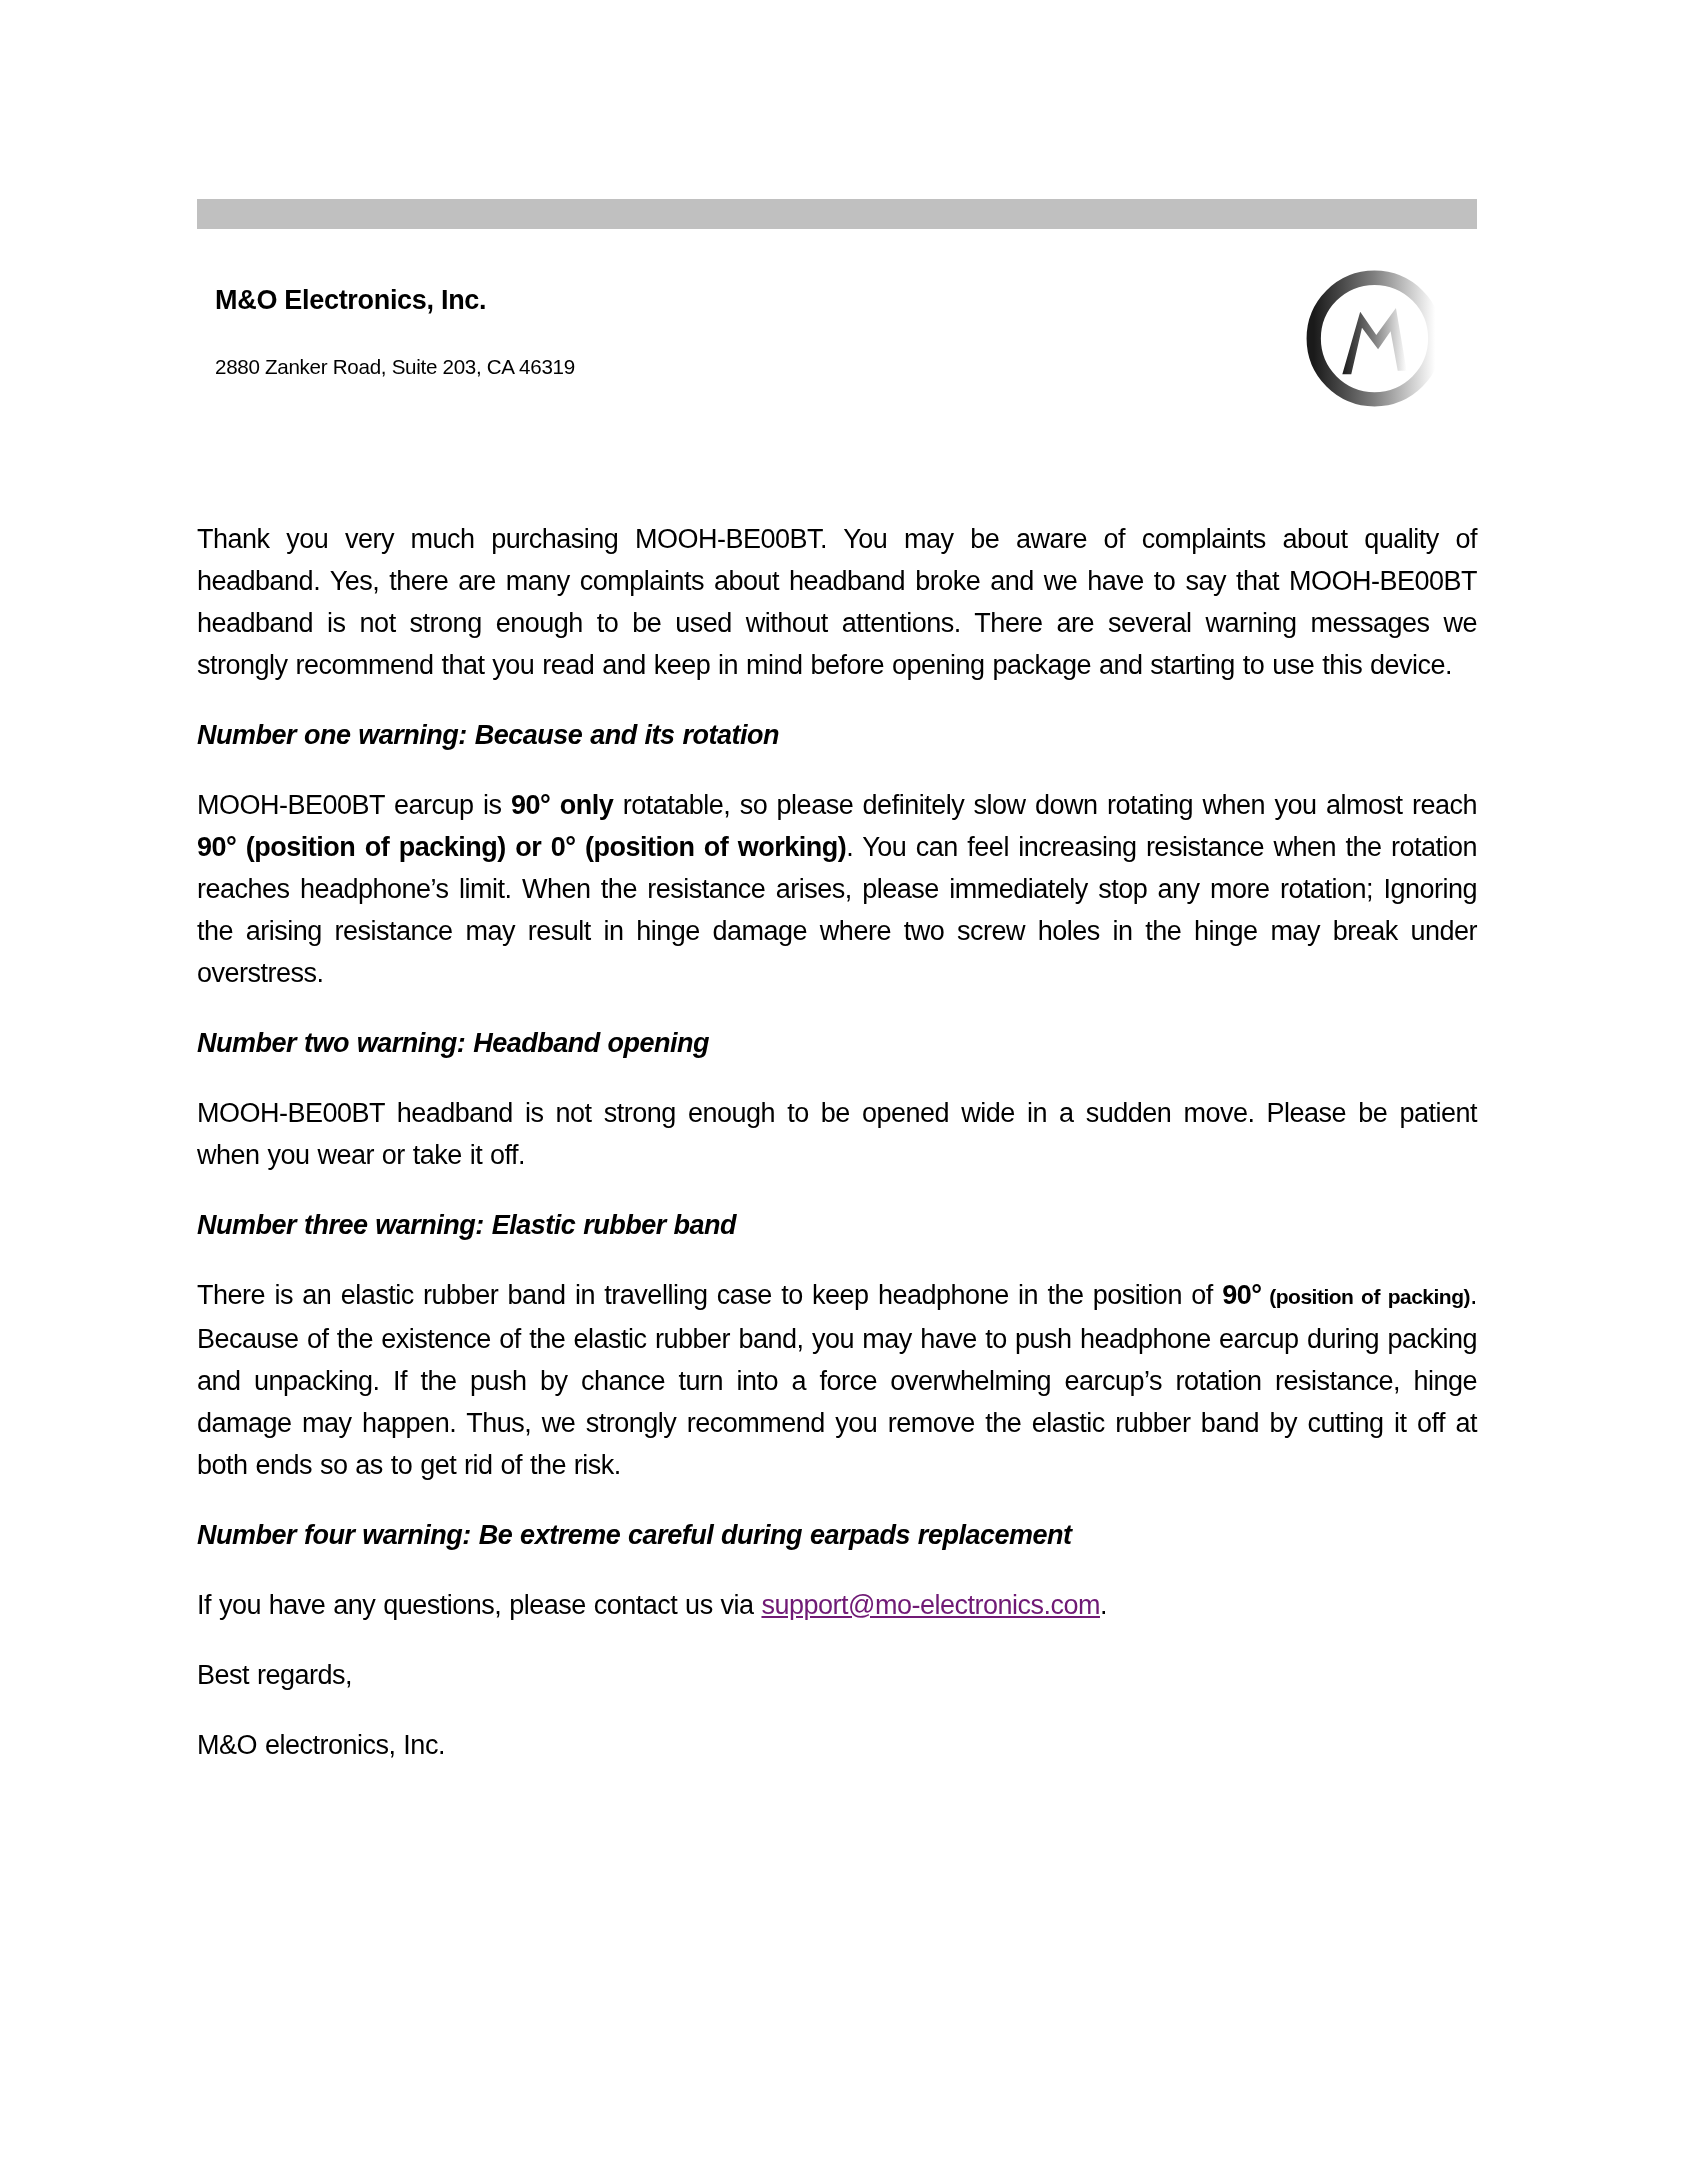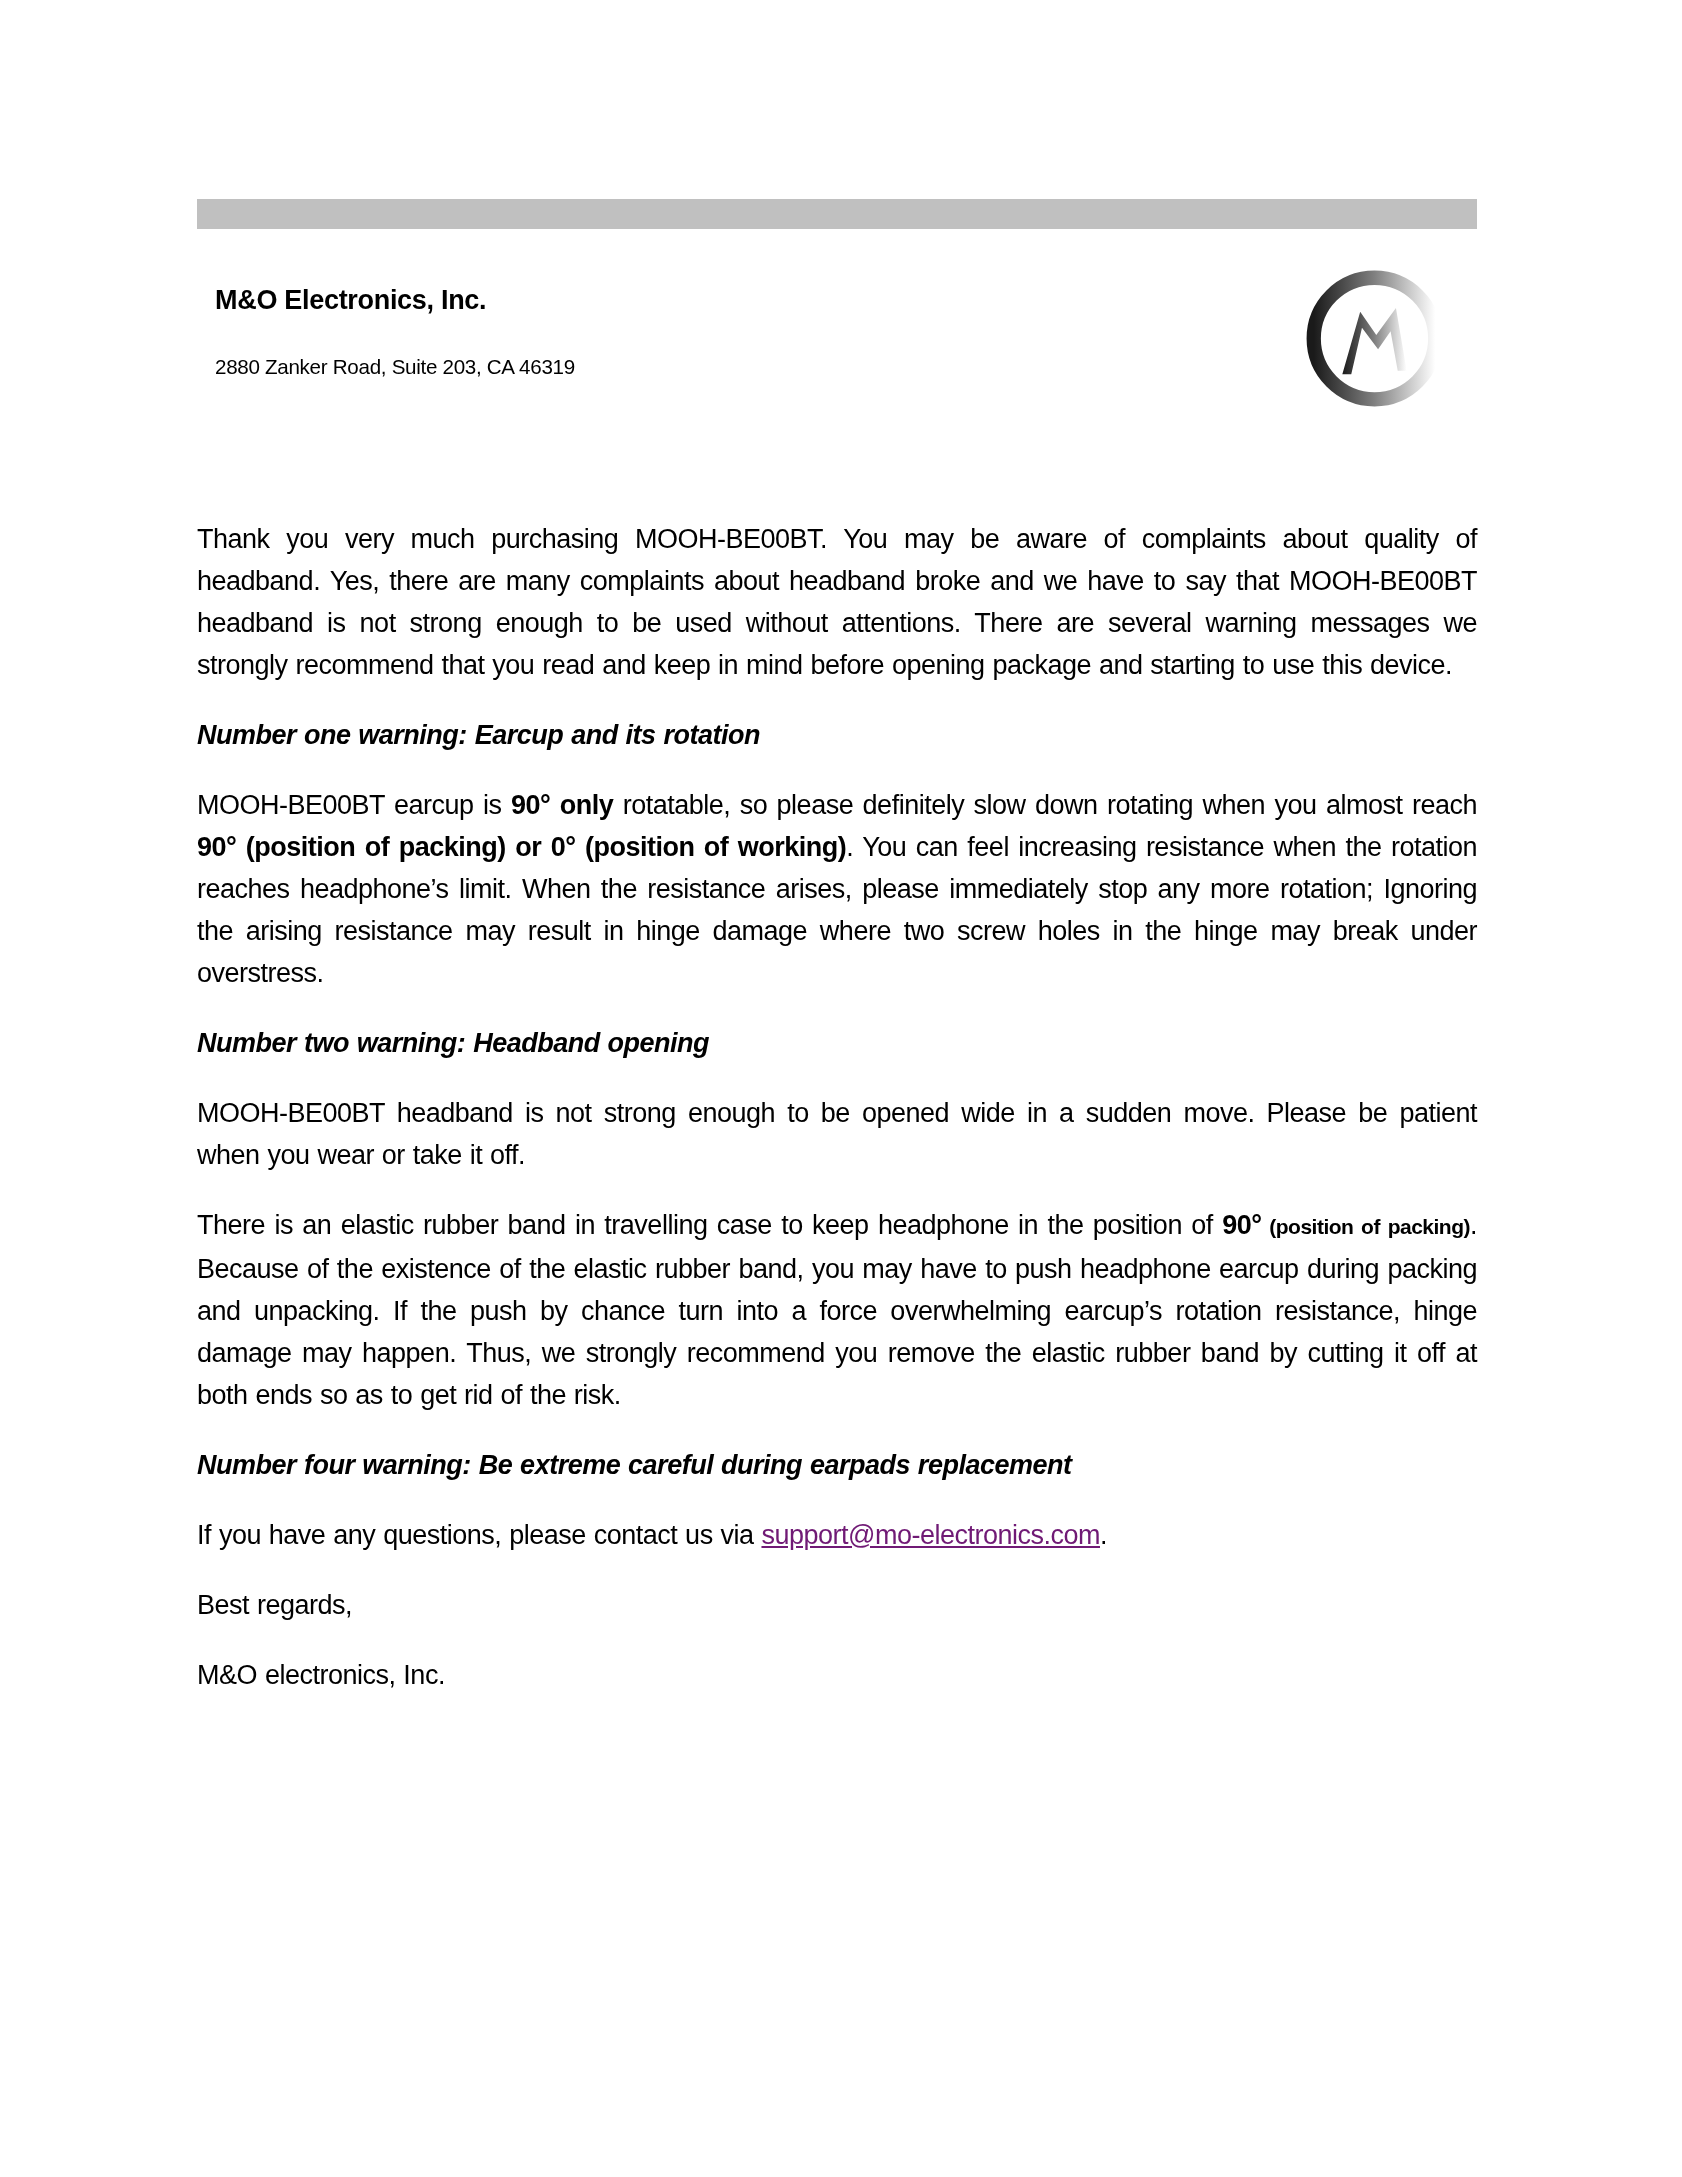--- a/index.html
+++ b/index.html
@@ -36,26 +36,27 @@
         </linearGradient>
       </defs>
       <circle cx="80" cy="80" r="68" fill="none" stroke="url(#lg)" stroke-width="16"></circle>
       <path d="M44 120 L64 50 L82 76 L104 46 L116 116 L106 116 L98 72 L84 92 L66 68 L54 120 Z" fill="url(#lg)"></path>
     </svg>
   </div>
 
   <div class="body-text">
     <p>Thank you very much purchasing MOOH-BE00BT. You may be aware of complaints about quality of headband. Yes, there are many complaints about headband broke and we have to say that MOOH-BE00BT headband is not strong enough to be used without attentions. There are several warning messages we strongly recommend that you read and keep in mind before opening package and starting to use this device.</p>
 
-    <p class="heading">Number one warning: Earcup and its rotation</p>
+    <p class="heading">Number one warning: Because and its rotation</p>
     <p><span>MOOH-BE00BT earcup is </span><b>90° only</b><span> rotatable, so please definitely slow down rotating when you almost reach </span><b>90° (position of packing) or 0° (position of working)</b><span>. You can feel increasing resistance when the rotation reaches headphone’s limit. When the resistance arises, please immediately stop any more rotation; Ignoring the arising resistance may result in hinge damage where two screw holes in the hinge may break under overstress.</span></p>
 
     <p class="heading">Number two warning: Headband opening</p>
     <p>MOOH-BE00BT headband is not strong enough to be opened wide in a sudden move. Please be patient when you wear or take it off.</p>
 
+    <p class="heading">Number three warning: Elastic rubber band</p>
     <p><span>There is an elastic rubber band in travelling case to keep headphone in the position of </span><b>90°</b><b class="small-b"> (position of packing)</b><span>. Because of the existence of the elastic rubber band, you may have to push headphone earcup during packing and unpacking. If the push by chance turn into a force overwhelming earcup’s rotation resistance, hinge damage may happen. Thus, we strongly recommend you remove the elastic rubber band by cutting it off at both ends so as to get rid of the risk.</span></p>
 
     <p class="heading">Number four warning: Be extreme careful during earpads replacement</p>
 
     <p class="left"><span>If you have any questions, please contact us via </span><a class="email" href="#">support@mo-electronics.com</a><span>.</span></p>
 
     <p class="left">Best regards,</p>
     <p class="left">M&amp;O electronics, Inc.</p>
   </div>
 </div>

